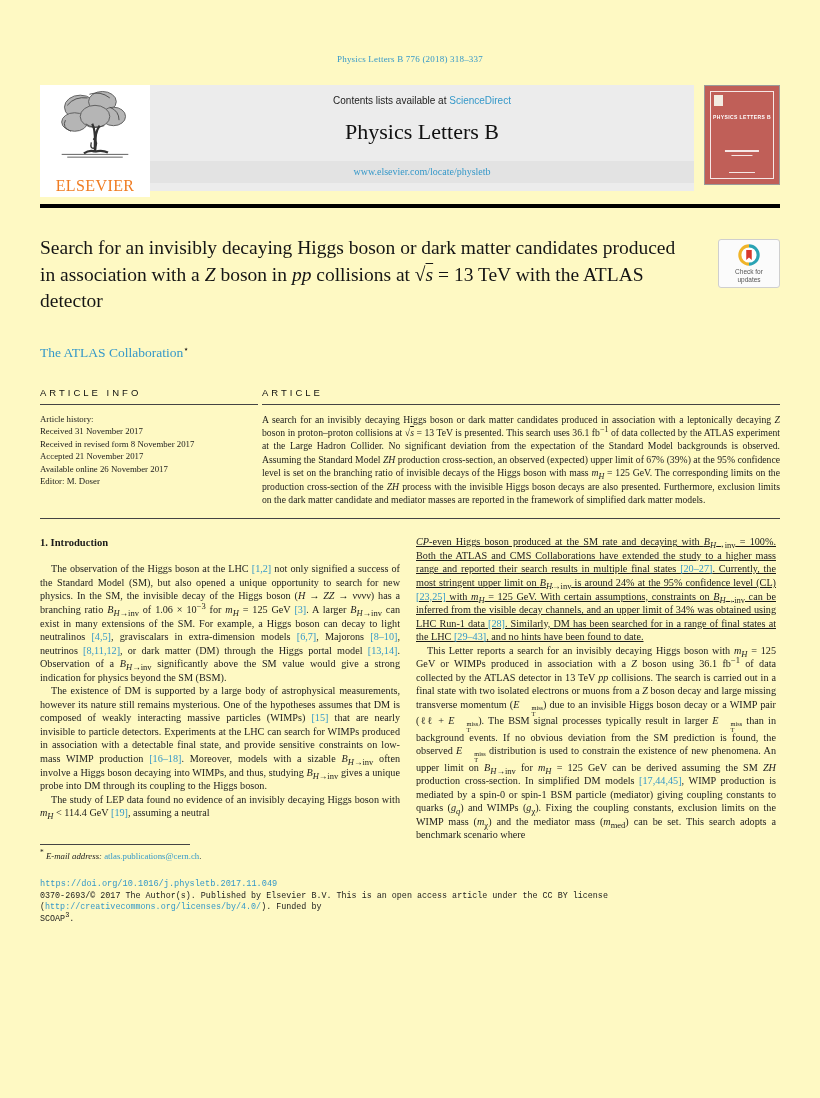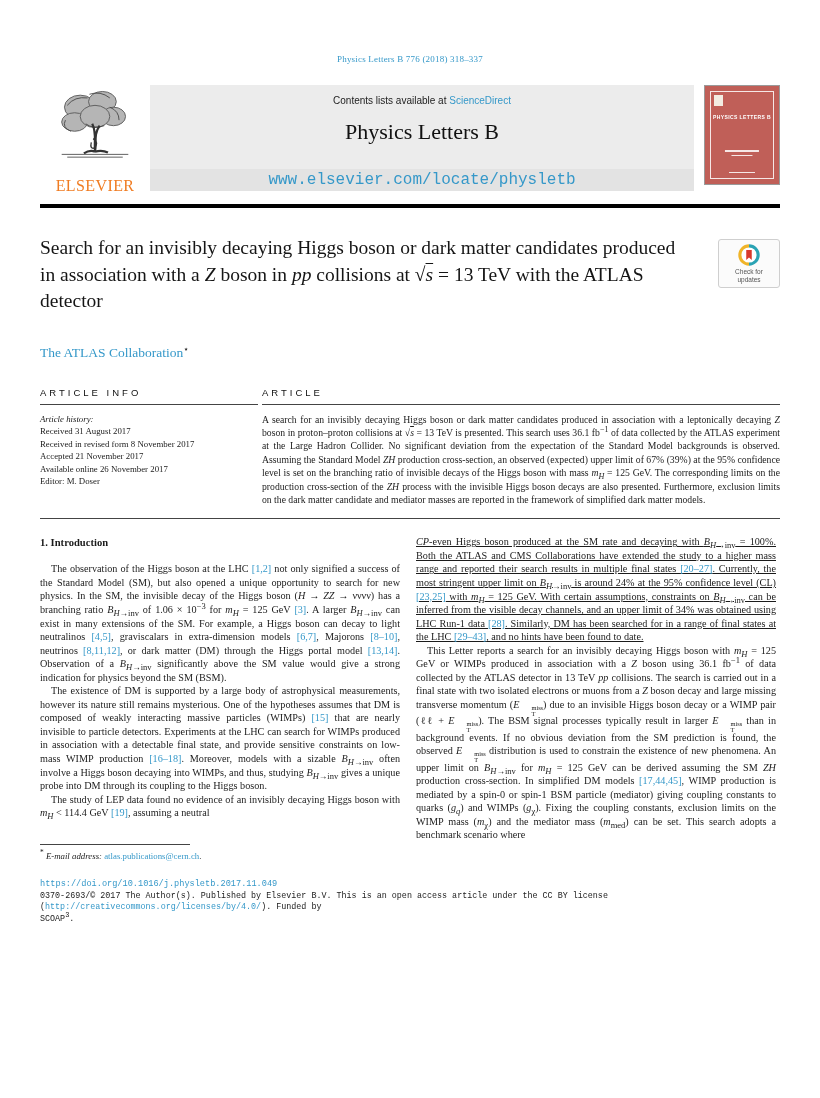--- a/index.html
+++ b/index.html
@@ -1,33 +1,33 @@
 <!DOCTYPE html>
 <html><head>
 <meta charset="utf-8">
 <style>
   html,body{margin:0;padding:0;background:#888;}
-  .page{width:820px;height:1098px;background:#ffffff;margin:0 auto;position:relative;
+  .page{width:820px;height:1098px;background:#fef9c3;margin:0 auto;position:relative;
         font-family:"Liberation Serif",serif;color:#1b1b1b;overflow:hidden;}
   .content{margin:0 40px;width:740px;}
   .lnk{color:#3598c9;cursor:pointer;}
   .ref{color:#3598c9;cursor:pointer;}
 
   
   .jref{padding-top:54px;text-align:center;font-size:9px;color:#3598c9;letter-spacing:.2px;}
 
   
   .banner{margin-top:21px;display:flex;align-items:stretch;}
   .logo-col{width:110px;background:#fff;display:flex;flex-direction:column;align-items:center;justify-content:flex-end;padding-bottom:2px;}
   .elsevier-word{font-family:"Liberation Serif",serif;font-size:16px;color:#f07c22;letter-spacing:.4px;margin-top:18px;}
   .gray-box{flex:1;background:#ececec;position:relative;height:106px;}
   .contents-line{margin-top:10px;text-align:center;font-family:"Liberation Sans",sans-serif;font-size:10px;color:#222;}
   .journal-title{position:absolute;top:34px;width:100%;text-align:center;font-size:22px;color:#111;}
-  .url-strip{position:absolute;bottom:0;width:100%;height:22px;background:#e3e3e3;text-align:center;
-             font-family:Liberation Mono, monospace;font-size:16px;color:#3598c9;line-height:22px;cursor:pointer;}
+  .url-strip{position:absolute;bottom:8px;width:100%;height:22px;background:#e3e3e3;text-align:center;
+             font-family:Liberation Serif, serif;font-size:10px;color:#3598c9;line-height:22px;cursor:pointer;}
   .cover{position:relative;width:74px;height:98px;background:#c05f58;border:1px solid #9a9a9a;margin-left:10px;align-self:flex-start;cursor:pointer;}
   .cover-frame{position:absolute;inset:5px;border:1px solid rgba(255,255,255,.85);}
   .cover-logo{position:absolute;top:3px;left:3px;width:9px;height:11px;background:#f3ece2;}
   .cover-title{position:absolute;top:22px;width:100%;text-align:center;color:#fff;
                font-family:"Liberation Sans",sans-serif;font-weight:bold;font-size:5px;letter-spacing:.4px;}
   .cbar{position:absolute;left:50%;transform:translateX(-50%);background:rgba(255,255,255,.85);height:1.5px;}
   .cbar1{bottom:26px;width:55%;height:2px;}
   .cbar2{bottom:22px;width:34%;}
   .cbar3{bottom:5px;width:42%;}
   .black-bar{margin-top:7px;height:4px;background:#000;}
@@ -41,21 +41,21 @@
   .check-text{font-family:"Liberation Sans",sans-serif;font-size:6.5px;color:#555;text-align:center;line-height:1.25;margin-top:2px;width:42px;}
   .authors{margin-top:30px;font-size:13.5px;}
   .authors .star{color:#111;font-size:9px;}
 
   
   .info-abstract{margin-top:26px;display:flex;gap:4px;}
   .info-col{width:218px;flex:none;}
   .abs-col{flex:1;}
   .col-heading{font-family:"Liberation Sans",sans-serif;font-size:9.5px;letter-spacing:3px;color:#111;}
   .heading-rule{border-top:1px solid #444;margin-top:6px;margin-bottom:8px;}
-  .history-label{font-style:italic;font-size:8.8px;line-height:12.6px;}
+  .history-label{font-size:8.8px;line-height:12.6px;}
   .history-line{font-size:8.8px;line-height:12.6px;}
   .editor{margin-top:0;}
   .abs-text{margin:0;font-size:9.7px;line-height:13.4px;text-align:justify;}
   .abs-copy{margin:2px 0 0;font-size:9.7px;line-height:13.4px;text-align:right;}
   .full-rule{border-top:1px solid #444;margin-top:12px;}
 
   
   .columns{margin-top:16px;display:flex;gap:16px;}
   .col{width:360px;flex:none;}
   h2{margin:2px 0 14px;font-size:10.6px;font-weight:bold;}
@@ -134,21 +134,21 @@
       </div>
     </div>
 
     <div class="authors"><span class="lnk">The ATLAS Collaboration</span><sup class="star">⋆</sup></div>
 
     <div class="info-abstract">
       <div class="info-col">
         <div class="col-heading">ARTICLE INFO</div>
         <div class="heading-rule"></div>
         <div class="history-label">Article history:</div>
-        <div class="history-line">Received 31 August 2017</div>
+        <div class="history-line">Received 31 November 2017</div>
         <div class="history-line">Received in revised form 8 November 2017</div>
         <div class="history-line">Accepted 21 November 2017</div>
         <div class="history-line">Available online 26 November 2017</div>
         <div class="history-line editor">Editor: M. Doser</div>
       </div>
       <div class="abs-col">
         <div class="col-heading">ARTICLE</div>
         <div class="heading-rule"></div>
         <p class="abs-text">A search for an invisibly decaying Higgs boson or dark matter candidates produced in association with a leptonically decaying <i>Z</i> boson in proton–proton collisions at √<span class="ov"><i>s</i></span> = 13 TeV is presented. This search uses 36.1 fb<sup>−1</sup> of data collected by the ATLAS experiment at the Large Hadron Collider. No significant deviation from the expectation of the Standard Model backgrounds is observed. Assuming the Standard Model <i>ZH</i> production cross-section, an observed (expected) upper limit of 67% (39%) at the 95% confidence level is set on the branching ratio of invisible decays of the Higgs boson with mass <i>m</i><sub><i>H</i></sub> = 125 GeV. The corresponding limits on the production cross-section of the <i>ZH</i> process with the invisible Higgs boson decays are also presented. Furthermore, exclusion limits on the dark matter candidate and mediator masses are reported in the framework of simplified dark matter models.</p>
       </div>

